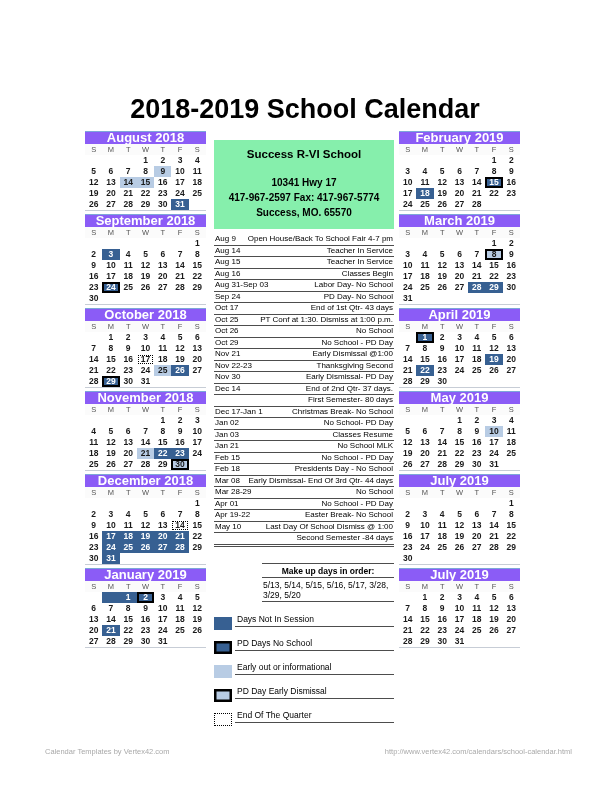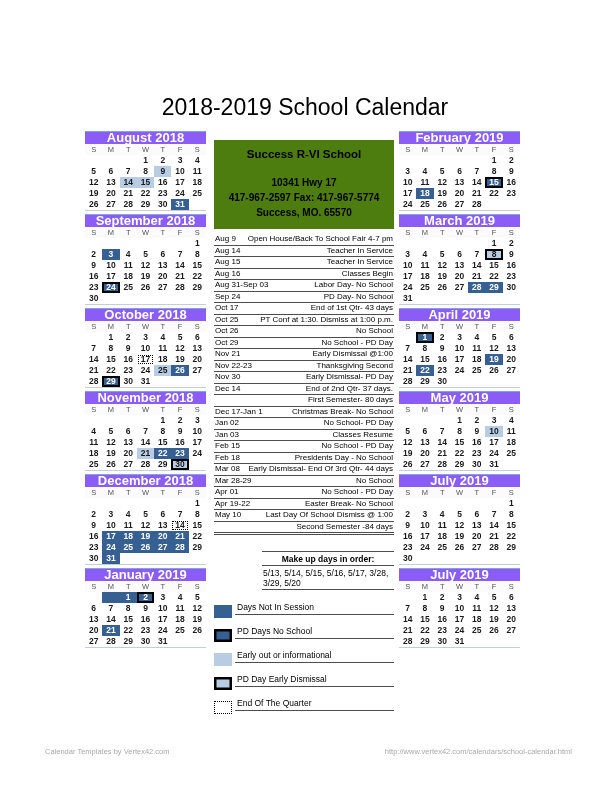--- a/index.html
+++ b/index.html
@@ -3,21 +3,21 @@
 <meta charset="utf-8">
 <style>
   html,body{margin:0;padding:0;background:#e9e9e9;}
   .page{
     position:relative;width:610px;height:789px;background:#ffffff;
     margin:0 auto;font-family:"Liberation Sans",sans-serif;overflow:hidden;
     box-shadow:0 0 4px rgba(0,0,0,.2);
   }
   .page-title{
     position:absolute;top:94px;left:0;width:100%;text-align:center;
-    font-size:23px;font-weight:normal;color:#000;letter-spacing:0;
+    font-size:27px;font-weight:bold;color:#000;letter-spacing:0;
   }
   
   .months-col{position:absolute;top:131px;width:121px;}
   .months-col.left{left:85px;}
   .months-col.right{left:399px;}
   .month{margin-bottom:3px;}
   .month-header{
     height:12px;line-height:12px;text-align:center;color:#fff;
     font-size:13px;font-weight:bold;background:#8b5cf6;
     border-top:1px solid #7da7d8;
@@ -35,21 +35,21 @@
     font-weight:bold;color:#1a1a1a;
   }
   .day.dark{background:#376092;color:#fff;}
   .day.light{background:#B8CCE4;color:#1a1a1a;}
   .day.pd-dark{background:#376092;color:#fff;box-shadow:inset 0 0 0 2px #000;}
   .day.pd-light{background:#B8CCE4;color:#1a1a1a;box-shadow:inset 0 0 0 2px #000;}
   .day.eoq{outline:1px dotted #000;outline-offset:-2px;}
   
   .center-col{position:absolute;left:214px;top:140px;width:180px;}
   .school-box{
-    background:#4d7c0f;text-align:center;font-weight:bold;color:#000;
+    background:#86efac;text-align:center;font-weight:bold;color:#000;
     padding:8px 2px 9px 2px;margin-bottom:5px;
   }
   .school-name{font-size:11.5px;margin-bottom:15px;}
   .school-line{font-size:10px;line-height:15px;}
   .event-row{
     display:flex;justify-content:space-between;align-items:flex-end;
     border-bottom:1px solid #4d4d4d;font-size:8px;line-height:9.5px;
     padding:0 1px 1px 1px;color:#000;
   }
   .event-row.dbl{border-bottom:3px double #4d4d4d;}
@@ -450,20 +450,24 @@
         </div>
         <div class="event-row">
           <span class="event-date">Jan 02</span>
           <span class="event-desc">No School- PD Day</span>
         </div>
         <div class="event-row">
           <span class="event-date">Jan 03</span>
           <span class="event-desc">Classes Resume</span>
         </div>
         <div class="event-row">
+          <span class="event-date">Jan 21</span>
+          <span class="event-desc">No School MLK</span>
+        </div>
+        <div class="event-row">
           <span class="event-date">Feb 15</span>
           <span class="event-desc">No School - PD Day</span>
         </div>
         <div class="event-row">
           <span class="event-date">Feb 18</span>
           <span class="event-desc">Presidents Day - No School</span>
         </div>
         <div class="event-row">
           <span class="event-date">Mar 08</span>
           <span class="event-desc">Early Dismissal- End Of 3rd Qtr- 44 days</span>

